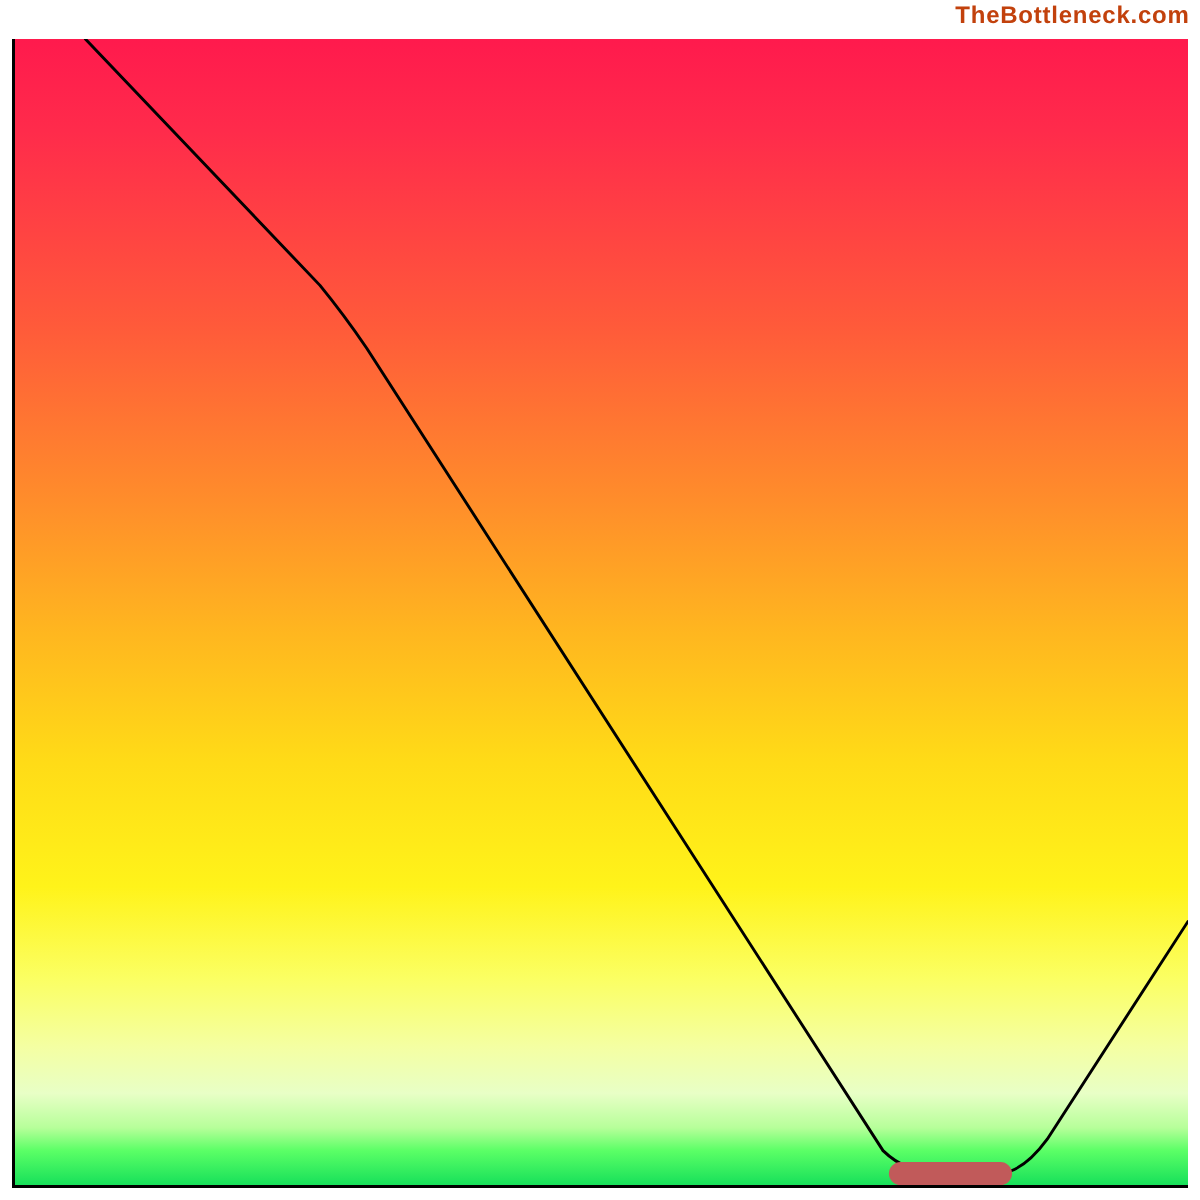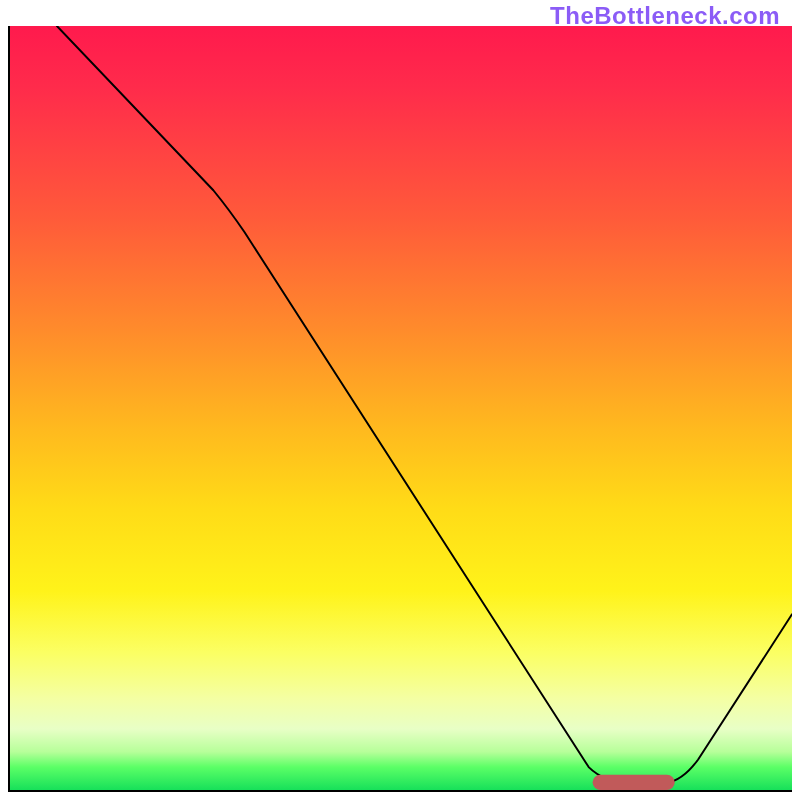--- a/index.html
+++ b/index.html
@@ -14,23 +14,23 @@
 
   .wrap {
     position: relative;
     width: 800px;
     height: 800px;
   }
 
   .watermark {
     position: absolute;
     top: 2px;
-    right: 20px;
-    color: #8b5cf6;
-    font-size: 24px;
+    right: 7px;
+    color: #c2410c;
+    font-size: 16px;
     font-weight: 600;
     letter-spacing: 0.5px;
     z-index: 10;
   }
 
   .plot {
     position: absolute;
     left: 8px;
     right: 8px;
     top: 26px;

